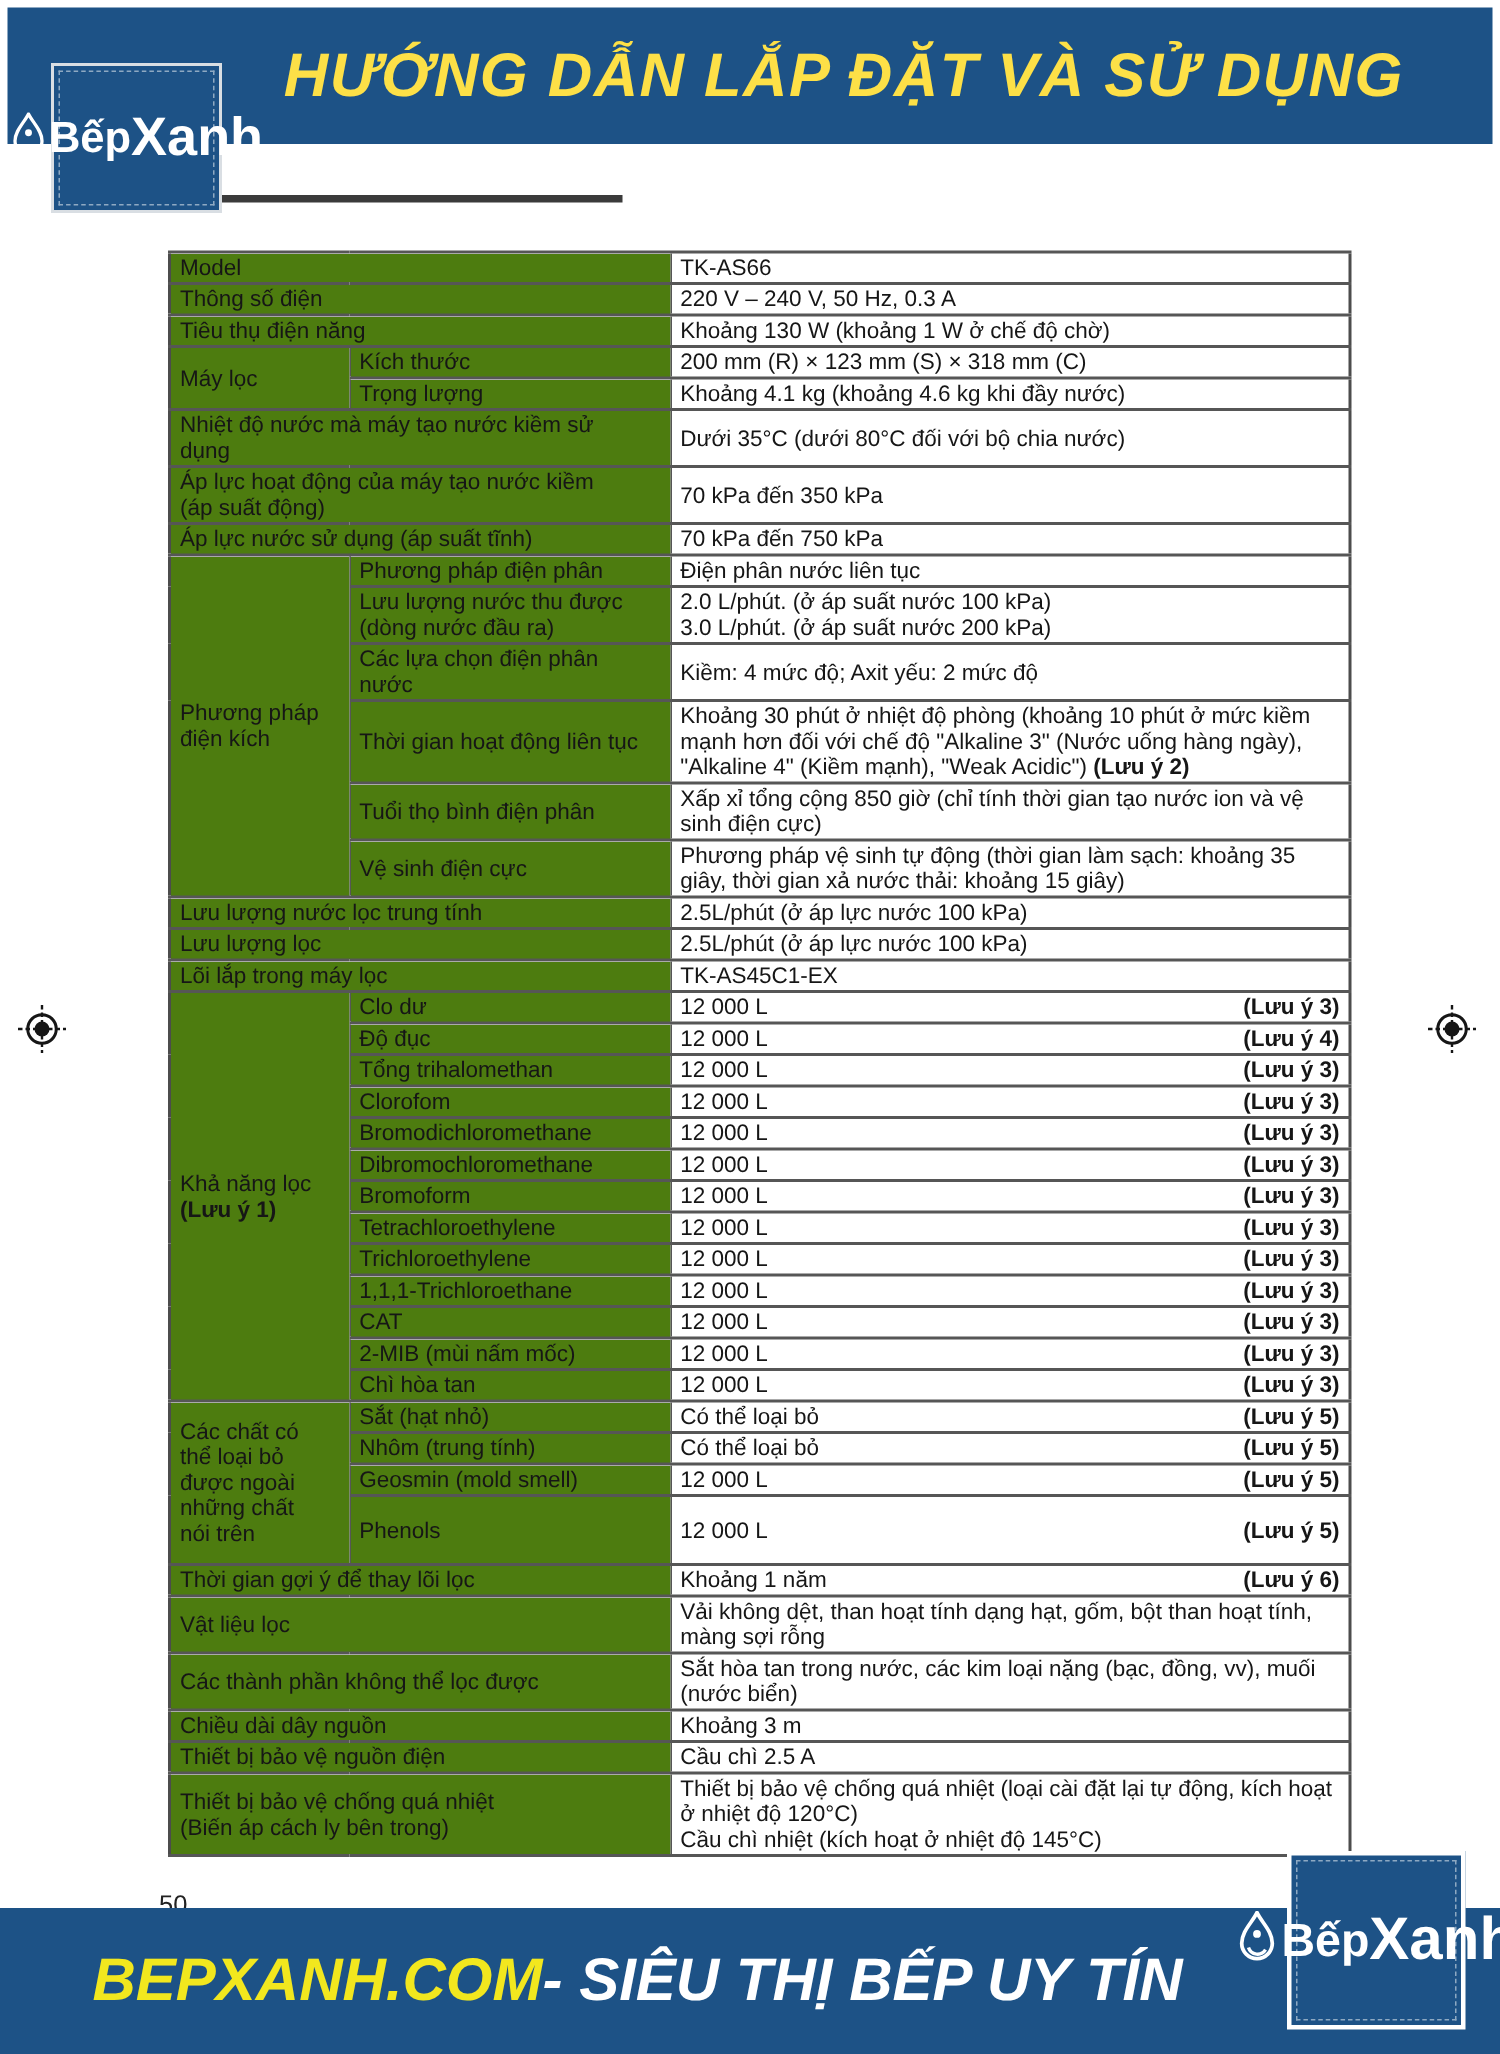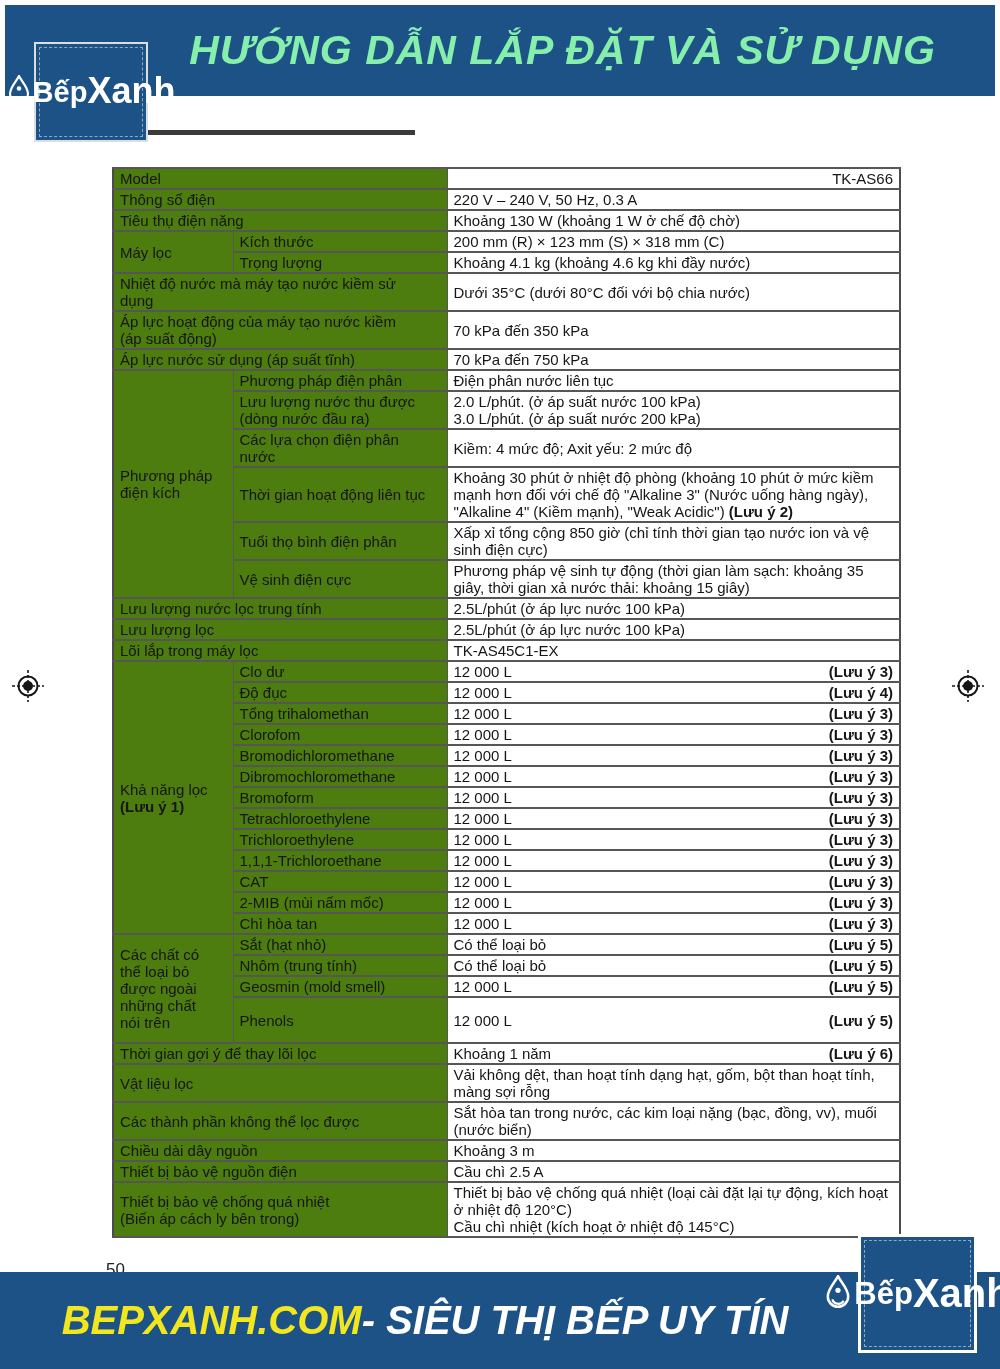--- a/index.html
+++ b/index.html
@@ -1,21 +1,21 @@
 <!DOCTYPE html>
 <html><head>
 <meta charset="utf-8">
 <style>
   html,body{margin:0;padding:0;background:#e9e9e9;}
   .page{position:relative;width:1000px;height:1369px;background:#ffffff;overflow:hidden;
         font-family:"Liberation Sans","DejaVu Sans",sans-serif;}
   
   .banner{position:absolute;left:5px;top:5px;width:990px;height:91px;background:#1d5286;
           display:flex;align-items:center;justify-content:center;padding-left:125px;box-sizing:border-box;}
-  .banner-title{font-style:italic;font-weight:bold;font-size:41px;color:#86efac;letter-spacing:1px;white-space:nowrap;}
+  .banner-title{font-style:italic;font-weight:bold;font-size:41px;color:#fde047;letter-spacing:1px;white-space:nowrap;}
   
   .logo{position:absolute;background:#1d5286;border:2px solid #d9dee3;box-sizing:border-box;z-index:5;
         display:flex;align-items:center;justify-content:center;color:#fff;}
   .logo-inner{position:absolute;inset:3px;border:1px dashed rgba(255,255,255,.5);pointer-events:none;}
   .logo-row{display:flex;align-items:center;gap:2px;}
   .logo-top{left:34px;top:42px;width:114px;height:100px;}
   .logo-bottom{left:858px;top:1234px;width:119px;height:119px;border:3px solid #ffffff;z-index:6;}
   .logo-bep{font-weight:bold;line-height:1;}
   .logo-xanh{font-weight:bold;line-height:1;margin-top:-2px;}
   .logo-top .logo-bep{font-size:29px;}   .logo-top .logo-xanh{font-size:36px;}
@@ -94,21 +94,21 @@
     <colgroup>
         <col style="width:120px">
         <col style="width:214px">
         <col style="width:453px">
       </colgroup>
     <tbody>
         <tr>
           <td class="lcell" colspan="2">
             <div><span>Model</span></div>
           </td>
-          <td class="vcell" style="text-align: right;">
+          <td class="vcell" style="text-align: left;">
             <div><span>TK-AS66</span></div>
           </td>
         </tr>
         <tr>
           <td class="lcell" colspan="2">
             <div><span>Thông số điện</span></div>
           </td>
           <td class="vcell">
             <div><span>220 V – 240 V, 50 Hz, 0.3 A</span></div>
           </td>

